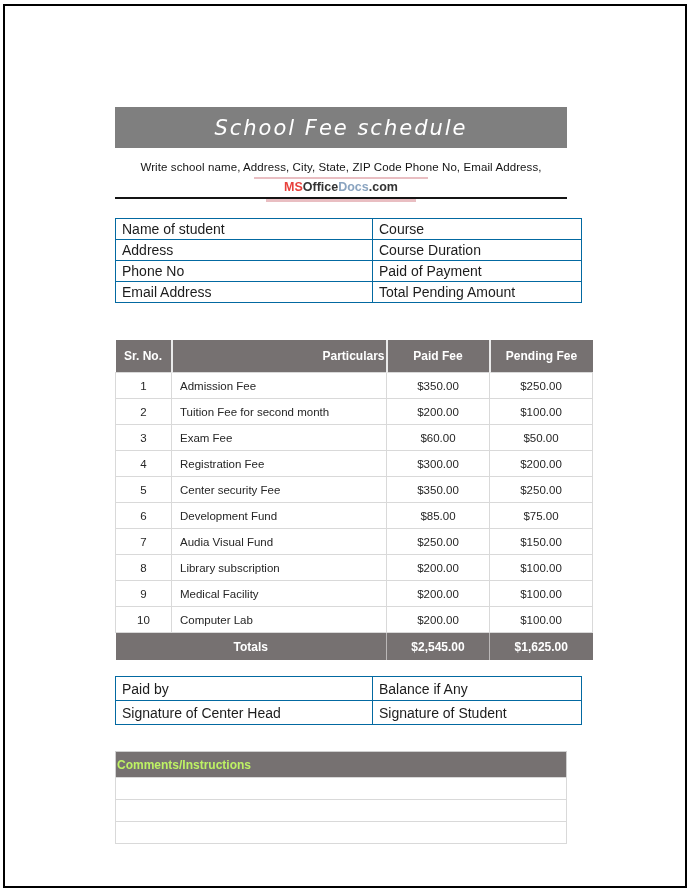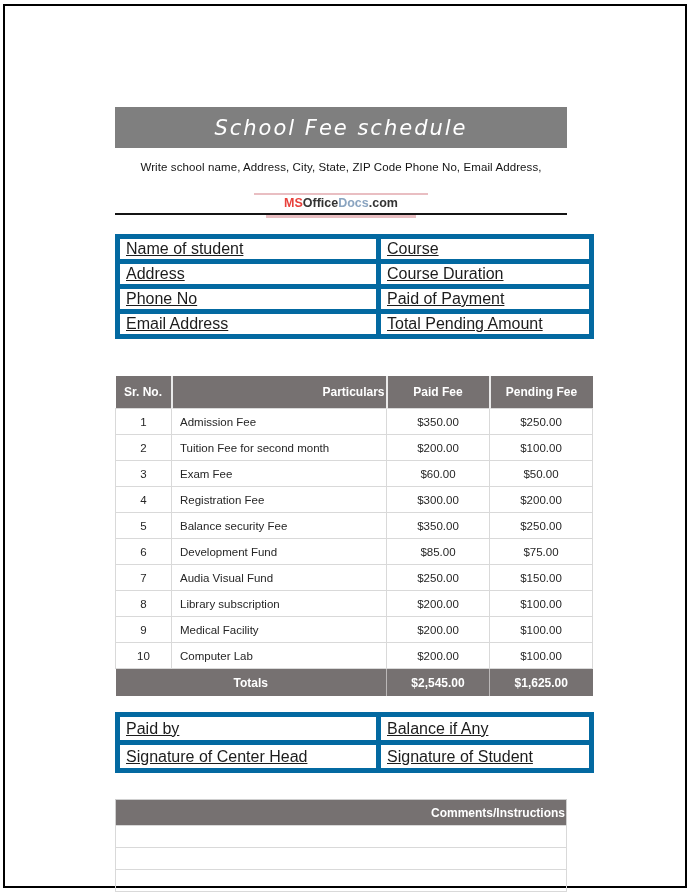--- a/index.html
+++ b/index.html
@@ -21,38 +21,38 @@
   .banner-title{
     color:#ffffff;font-family:"DejaVu Sans", sans-serif;
     font-style:italic;font-size:21px;letter-spacing:2px;font-weight:400;
   }
 
   
   .instruction{
     margin-top:13px;text-align:center;font-size:11.5px;color:#141414;
     letter-spacing:0.1px;
   }
-  .logo-row{text-align:center;margin-top:20px;line-height:15px;}
+  .logo-row{text-align:center;margin-top:4px;line-height:15px;}
   .logo{
     display:inline-block;font-size:12.5px;font-weight:bold;
     border-top:2px solid #e9bec2;padding:1px 30px 1px 30px;
   }
   .logo .ms{color:#e8413c;}
   .logo .office{color:#333333;}
   .logo .docs{color:#8aa4c0;}
   .logo .com{color:#333333;}
   .black-rule{border-top:2px solid #141414;margin-top:1px;}
   .pink-bar{width:150px;height:3px;background:#e9bec2;margin:0 auto;}
 
   
   table{border-collapse:collapse;table-layout:fixed;}
   .kv-table{width:452px;margin-top:16px;}
   .kv-table td{
-    border:5px solid #0369a1;height:20px;font-size:16px;
-    padding:0 0 0 6px;color:#1c1c1c;vertical-align:middle;text-decoration:underline;
+    border:1px solid #0369a1;height:20px;font-size:14px;
+    padding:0 0 0 6px;color:#1c1c1c;vertical-align:middle;
   }
   .kv-table td.left{width:250px;}
   .kv-table td.right{width:202px;}
 
   
   .fee-table{width:452px;margin-top:37px;}
   .fee-table th{
     background:#767171;color:#ffffff;font-size:12px;font-weight:bold;
     height:30px;vertical-align:middle;
   }
@@ -74,22 +74,22 @@
   .fee-table tr.totals td.tlabel{text-align:center;}
   .fee-table tr.totals td.amt{border-left:1px solid rgba(255,255,255,0.5);}
 
   
   .sig-table{margin-top:16px;}
   .sig-table td{height:23px;}
 
   
   .comments-table{width:452px;margin-top:26px;}
   .comments-table th{
-    background:#767171;color:#ffffff;font-size:12px;font-weight:bold;
-    height:23px;text-align:right;vertical-align:middle;
+    background:#767171;color:#bef264;font-size:12px;font-weight:bold;
+    height:23px;text-align:left;vertical-align:middle;
   }
   .comments-table td{border:1px solid #d9d9d9;height:19px;}
   .comments-table{border:1px solid #cfcfcf;}
 </style>
 </head>
 <body>
 
 <div class="page-border"></div>
 
 <div class="content">
@@ -154,21 +154,21 @@
       <td class="amt">$50.00</td>
     </tr>
     <tr>
       <td class="sr">4</td>
       <td class="part">Registration Fee</td>
       <td class="amt">$300.00</td>
       <td class="amt">$200.00</td>
     </tr>
     <tr>
       <td class="sr">5</td>
-      <td class="part">Balance security Fee</td>
+      <td class="part">Center security Fee</td>
       <td class="amt">$350.00</td>
       <td class="amt">$250.00</td>
     </tr>
     <tr>
       <td class="sr">6</td>
       <td class="part">Development Fund</td>
       <td class="amt">$85.00</td>
       <td class="amt">$75.00</td>
     </tr>
     <tr>

